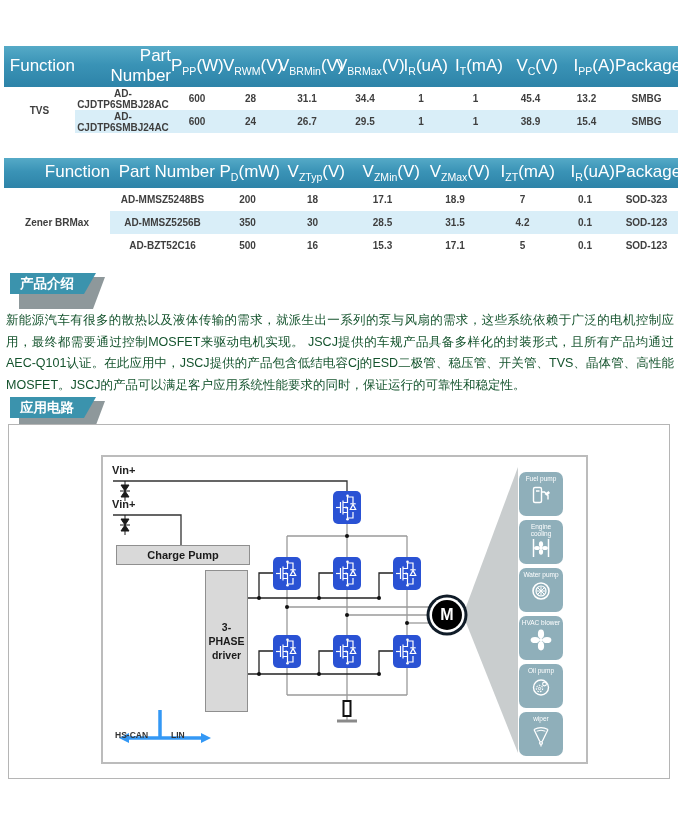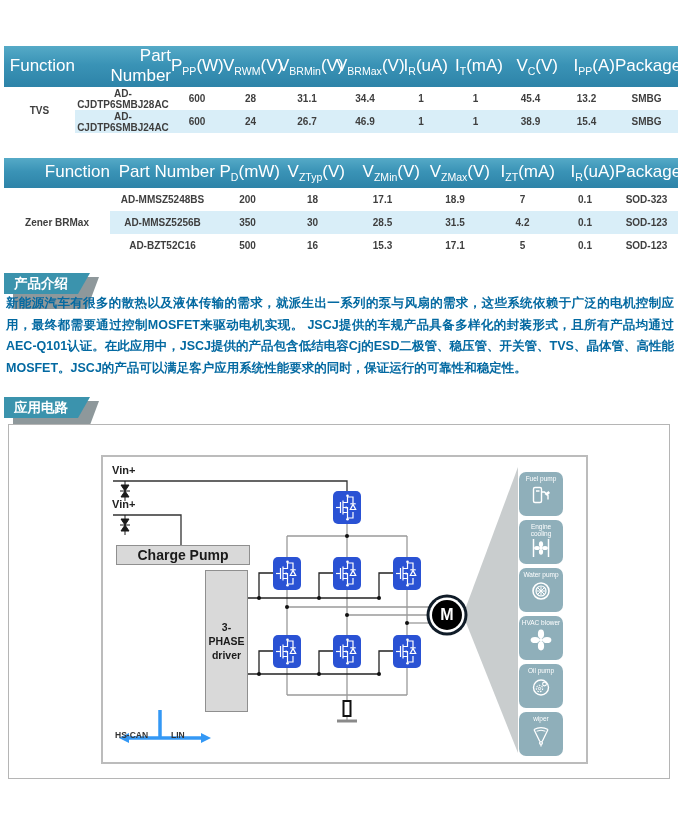--- a/index.html
+++ b/index.html
@@ -16,43 +16,43 @@
   table.spec th { background:linear-gradient(180deg,#55aac7 0%,#3a93b6 45%,#2d83a8 100%);
                   color:#fff; font-weight:normal; font-size:17px; height:30px; text-align:right; }
   table.spec td { font-size:10px; font-weight:bold; color:#3f3f3f; text-align:center; height:23px; }
   table.spec sub { font-size:0.62em; }
   tr.alt td { background:#d9eef8; }
   td.fn-cell { background:#ffffff !important; }
   .t1 { top:46px; }
   .t2 { top:158px; }
 
   
-  .badge { position:absolute; left:4px; height:32px; }
+  .badge { position:absolute; left:10px; height:32px; }
   .badge .shadow { position:absolute; left:9px; top:4px; width:100%; height:100%;
                    background:#8e989b; clip-path:polygon(0 0,100% 0,calc(100% - 12px) 100%,0 100%); }
   .badge .face { position:relative; height:21px; line-height:21px; padding:0 22px 0 10px;
                  background:#3b93ad; color:#fff; font-size:13.5px; font-weight:bold;
                  clip-path:polygon(0 0,100% 0,calc(100% - 12px) 100%,0 100%); }
   .badge1 { top:273px; }
   .badge2 { top:397px; }
 
   
-  .intro { position:absolute; left:6px; top:293px; width:668px; font-size:12.5px; line-height:21.5px;
-           color:#0369a1; text-align:justify;font-weight:bold; }
+  .intro { position:absolute; left:6px; top:310px; width:668px; font-size:12.5px; line-height:21.5px;
+           color:#14532d; text-align:justify; }
 
   
   .panel { position:absolute; left:8px; top:424px; width:662px; height:355px;
            background:#fff; border:1px solid #b5b5b5; }
   .diagram { position:absolute; left:92px; top:30px; width:487px; height:309px;
              background:#fff; border:2px solid #bcbcbc; }
   .diagram svg.circuit { position:absolute; left:0; top:0; }
 
   .blk { position:absolute; background:#d9d9d9; border:1.5px solid #8f8f8f; color:#1a1a1a;
          font-weight:bold; display:flex; align-items:center; justify-content:center;
-         text-align:center; font-size:14px; }
+         text-align:center; font-size:11px; }
   .blk-charge { left:13px; top:88px;  width:134px; height:20px; }
   .blk-mcu    { left:15px; top:113px; width:80px;  height:85px; }
   .blk-driver { left:102px; top:113px; width:43px; height:142px; font-size:10.5px; line-height:14px; }
   .blk-trx    { left:15px; top:205px; width:80px;  height:48px; line-height:14px; }
 
   .vin { position:absolute; left:9px; font-size:11px; font-weight:bold; color:#222; }
   .vin1 { top:7px; } .vin2 { top:41px; }
 
   .buslabel { position:absolute; font-size:8.5px; font-weight:bold; color:#333;margin-top:9px; }
   .lbl-hscan { left:12px; top:264px; } .lbl-lin { left:68px; top:264px; }
@@ -115,21 +115,21 @@
         <td>1</td>
         <td>45.4</td>
         <td>13.2</td>
         <td>SMBG</td>
       </tr>
       <tr class="alt">
         <td>AD-CJDTP6SMBJ24AC</td>
         <td>600</td>
         <td>24</td>
         <td>26.7</td>
-        <td>46.9</td>
+        <td>29.5</td>
         <td>1</td>
         <td>1</td>
         <td>38.9</td>
         <td>15.4</td>
         <td>SMBG</td>
       </tr>
     </tbody>
   </table>
 
   <table class="spec t2">

